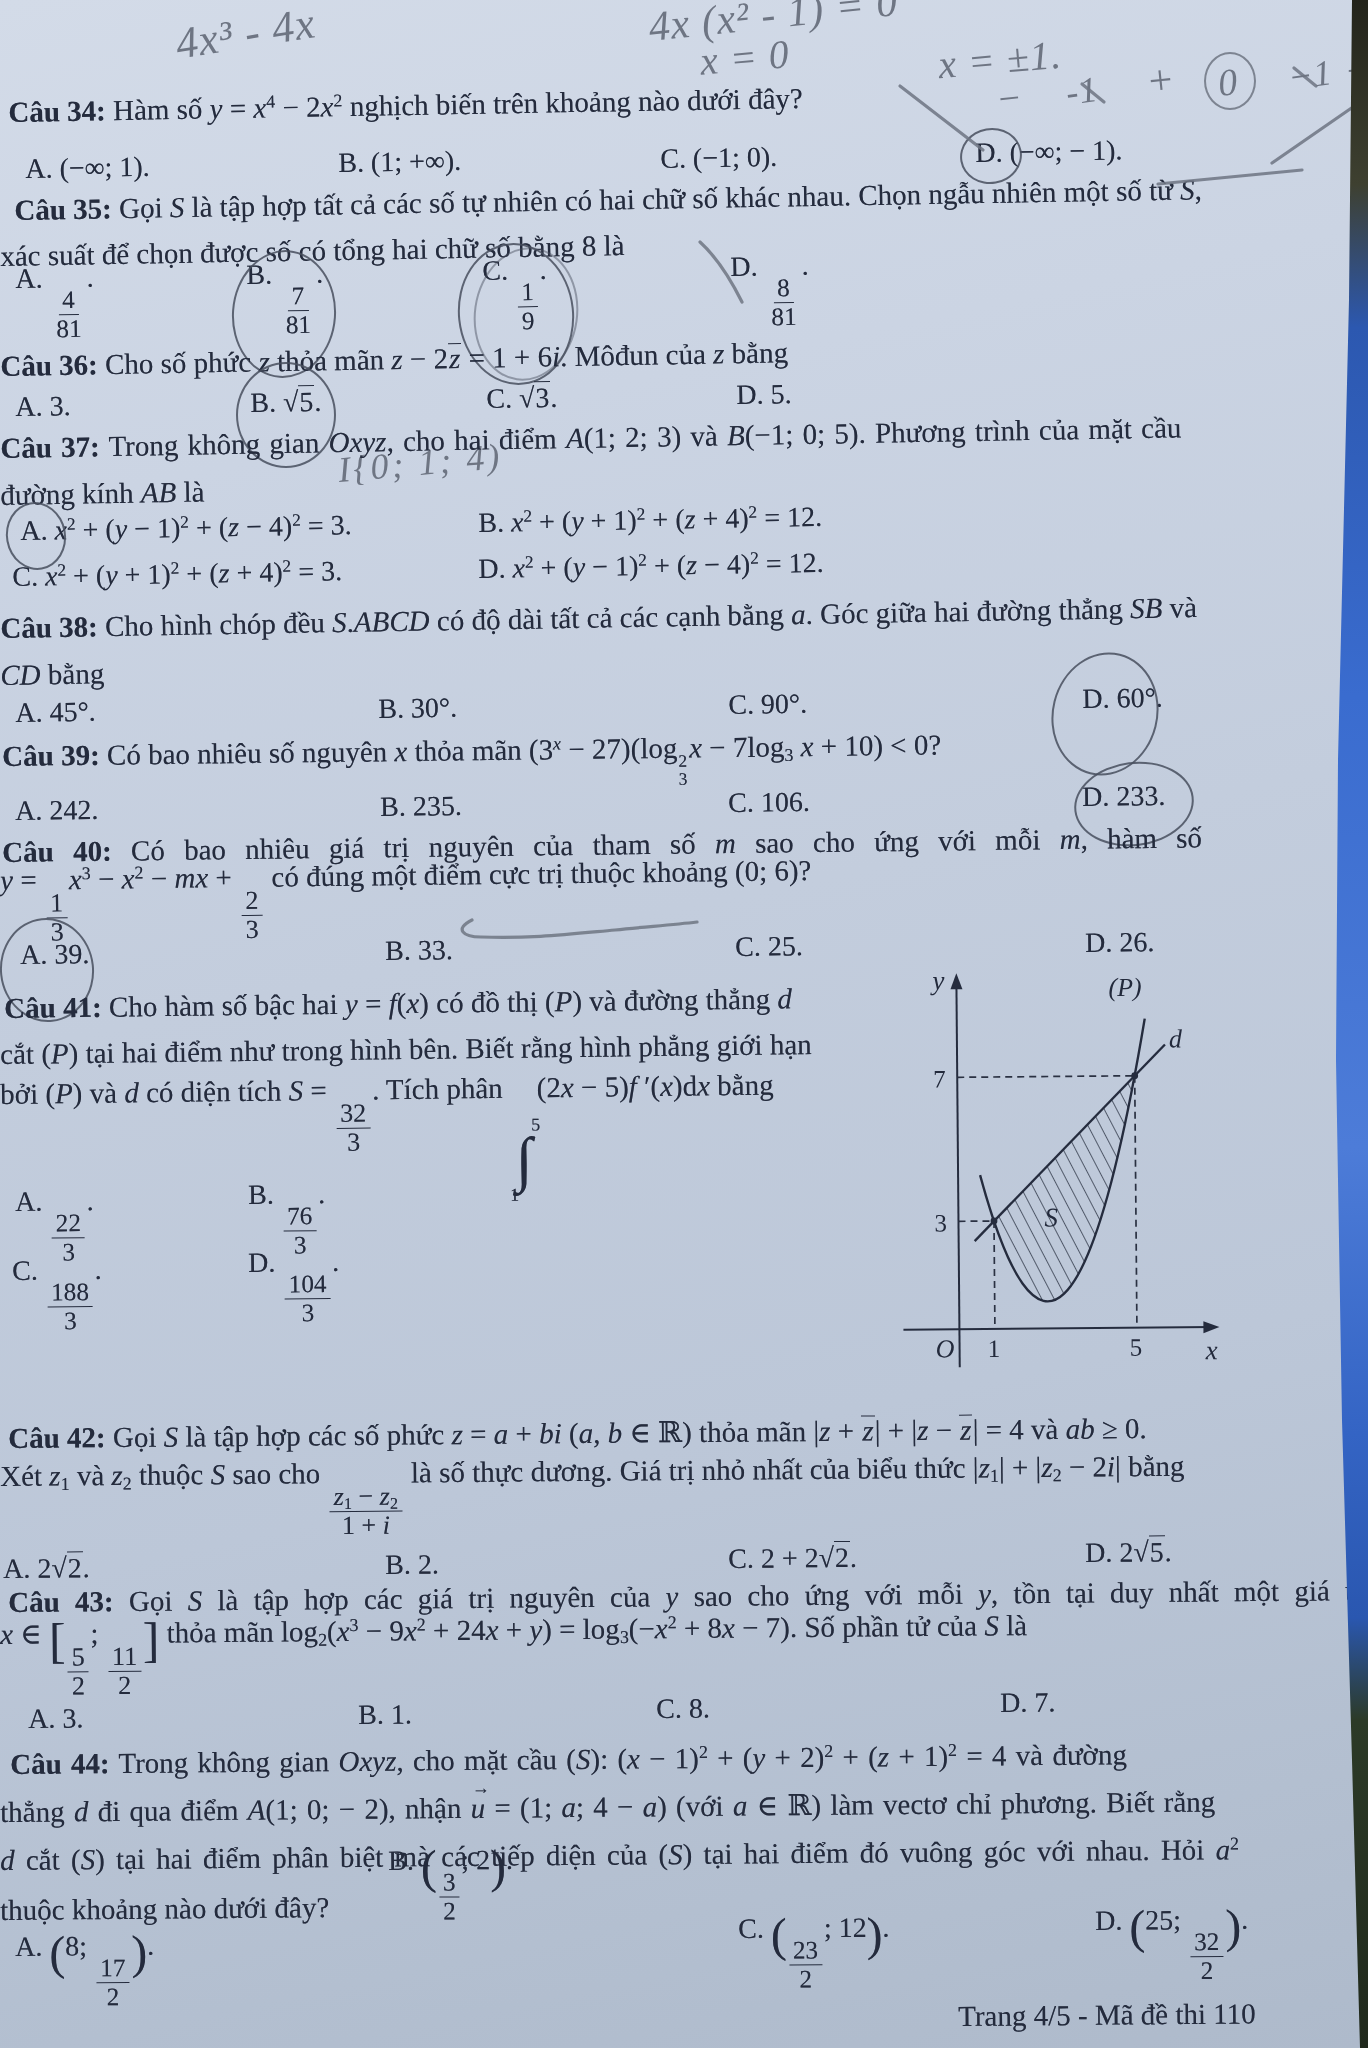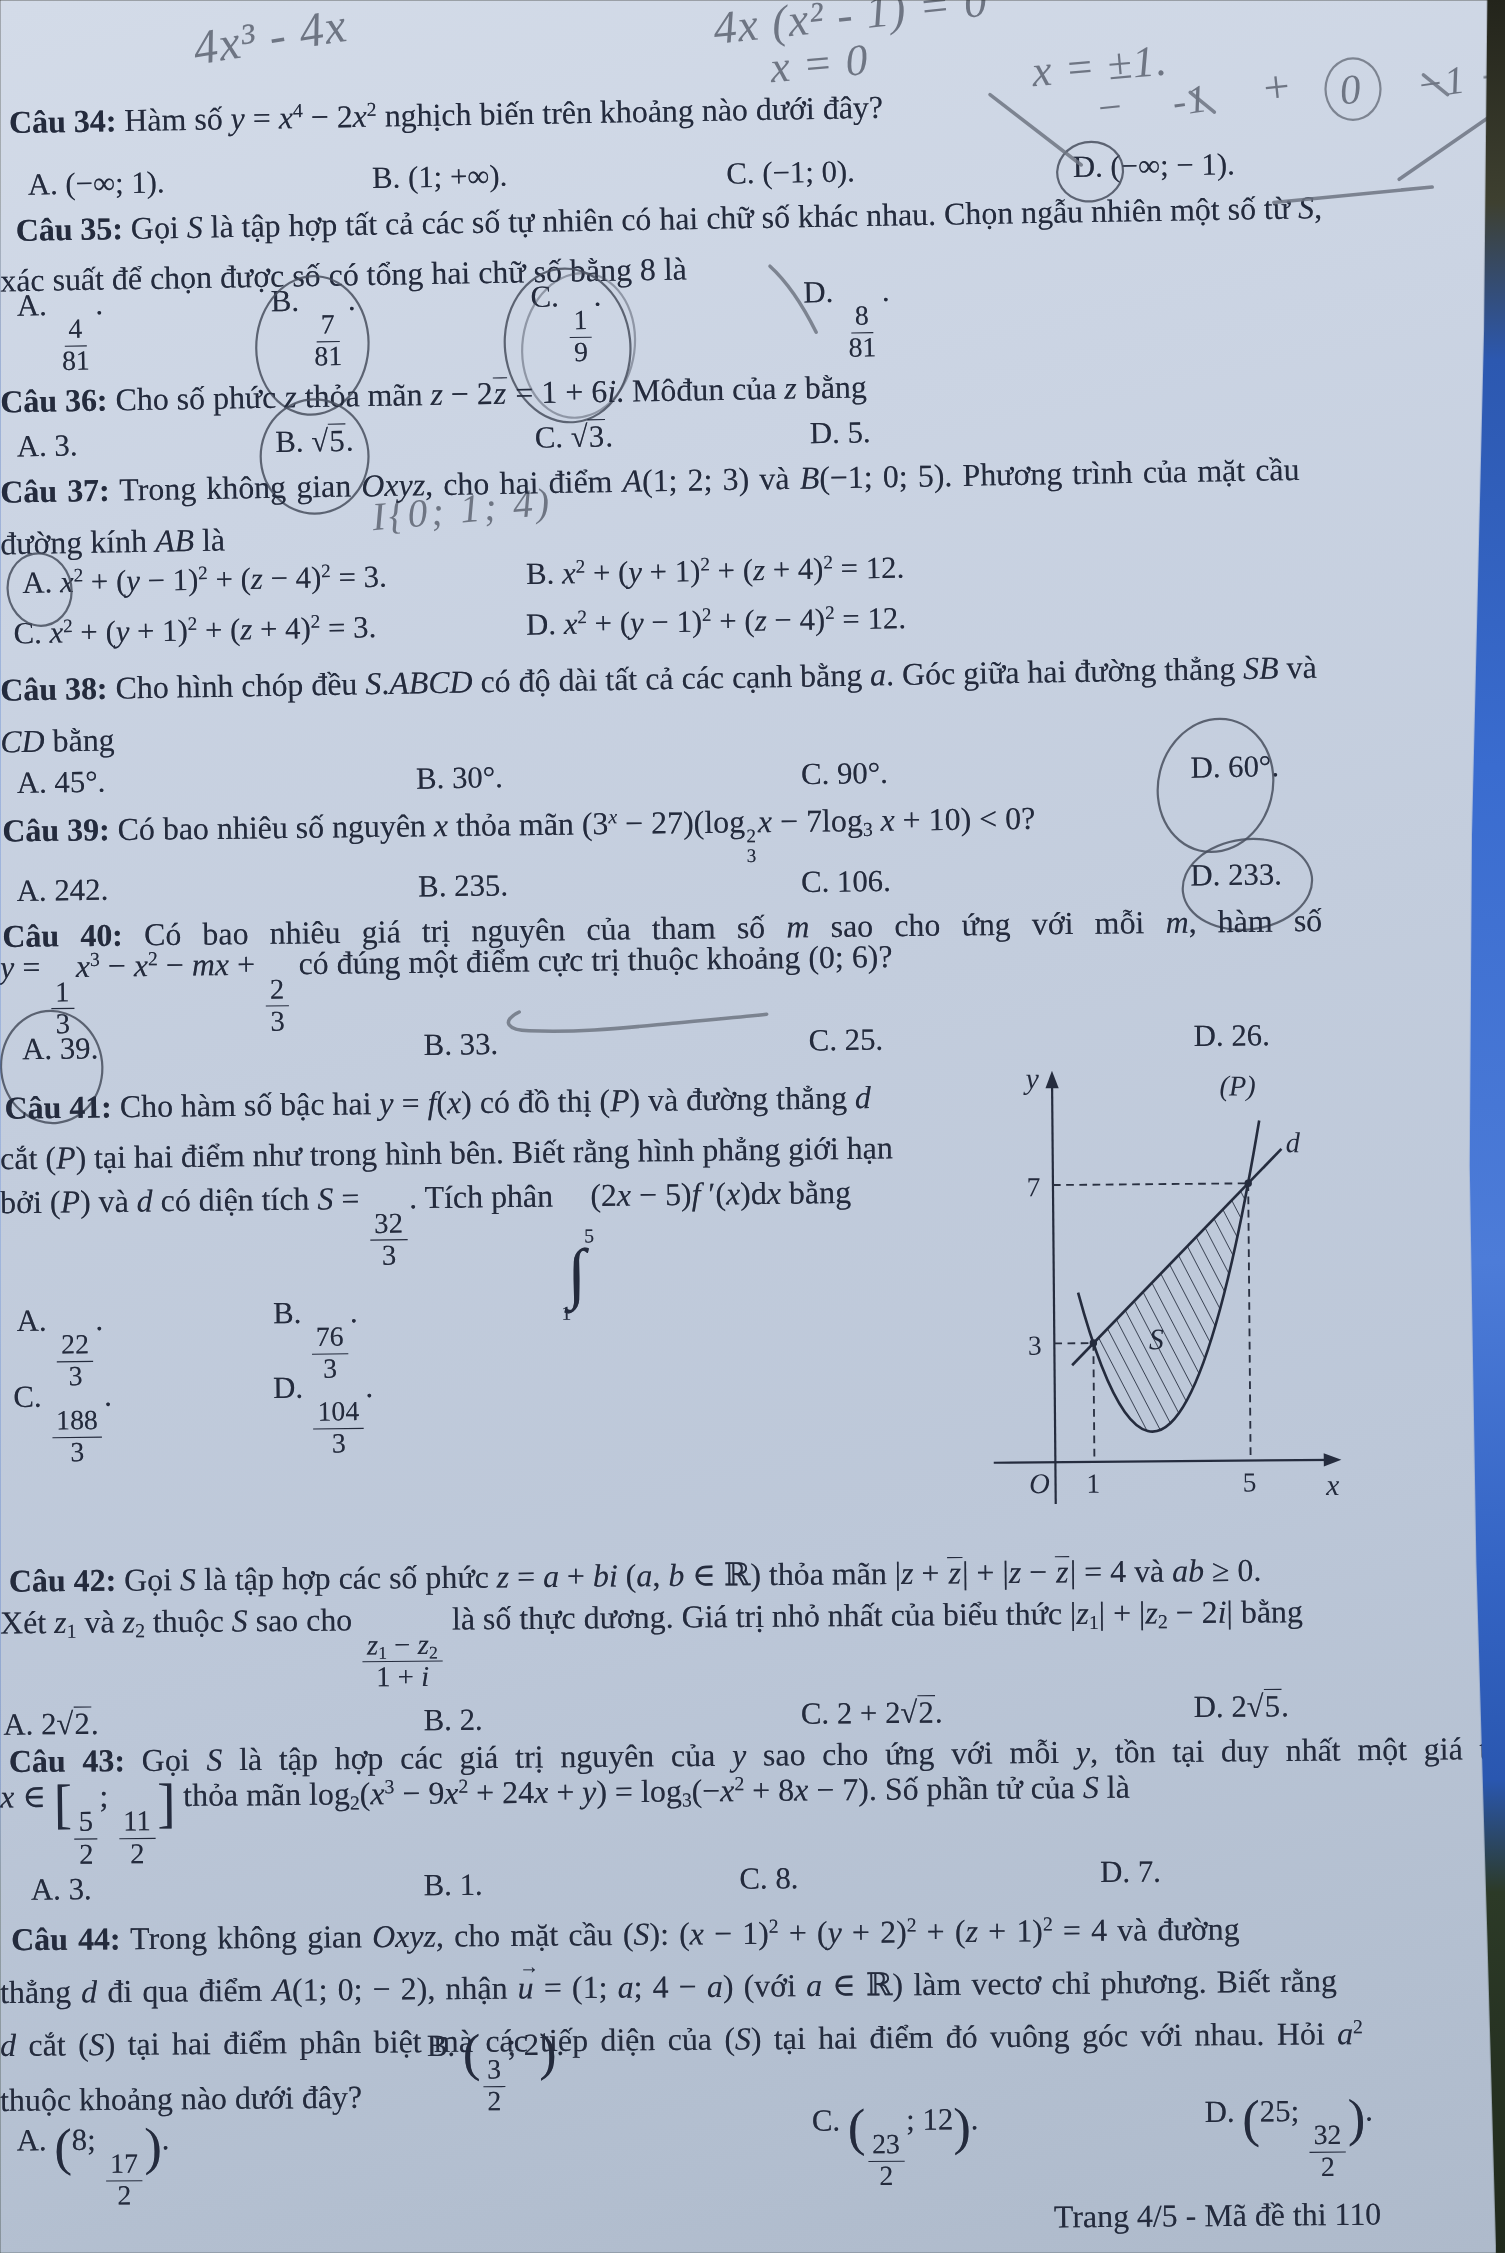--- a/index.html
+++ b/index.html
@@ -224,22 +224,22 @@
   <section>
     <div class="stem r05 ws8" style="left:8px;top:1584px;"><b>Câu 43:</b> Gọi <i>S</i> là tập hợp các giá trị nguyên của <i>y</i> sao cho ứng với mỗi <i>y</i>, tồn tại duy nhất một giá trị</div>
     <div class="stem r05" style="left:0px;top:1616px;"><i>x</i> ∈ <span class="bp">[</span><span class="f">
           <span class="n">5</span>
           <span class="d">2</span>
         </span>; <span class="f">
           <span class="n">11</span>
           <span class="d">2</span>
         </span><span class="bp">]</span> thỏa mãn log<sub>2</sub>(<i>x</i><sup>3</sup> − 9<i>x</i><sup>2</sup> + 24<i>x</i> + <i>y</i>) = log<sub>3</sub>(−<i>x</i><sup>2</sup> + 8<i>x</i> − 7). Số phần tử của <i>S</i> là</div>
     <div class="opt r05" style="left:28px;top:1702px;">A. 3.</div>
-    <div class="opt r05" style="left:358px;top:1698px;margin-left:27px;">B. 1.</div>
-    <div class="opt r05" style="left:672px;top:1692px;text-align:right;">C. 8.</div>
+    <div class="opt r05" style="left:358px;top:1698px;">B. 1.</div>
+    <div class="opt r05" style="left:656px;top:1692px;text-align:right;">C. 8.</div>
     <div class="opt r05" style="left:1000px;top:1686px;">D. 7.</div>
   </section>
 
   <section>
     <div class="stem r05 ws2" style="left:10px;top:1746px;"><b>Câu 44:</b> Trong không gian <i>Oxyz</i>, cho mặt cầu (<i>S</i>): (<i>x</i> − 1)<sup>2</sup> + (<i>y</i> + 2)<sup>2</sup> + (<i>z</i> + 1)<sup>2</sup> = 4 và đường</div>
     <div class="stem r05 ws2" style="left:0px;top:1794px;">thẳng <i>d</i> đi qua điểm <i>A</i>(1; 0; − 2), nhận <span class="vec"><i>u</i></span> = (1; <i>a</i>; 4 − <i>a</i>) (với <i>a</i> ∈ ℝ) làm vectơ chỉ phương. Biết rằng</div>
     <div class="stem r05 ws4" style="left:0px;top:1842px;"><i>d</i> cắt (<i>S</i>) tại hai điểm phân biệt mà các tiếp diện của (<i>S</i>) tại hai điểm đó vuông góc với nhau. Hỏi <i>a</i><sup>2</sup></div>
     <div class="stem r05" style="left:0px;top:1892px;">thuộc khoảng nào dưới đây?</div>
     <div class="opt r05" style="left:15px;top:1930px;">A. <span class="bp">(</span>8; <span class="f">
           <span class="n">17</span>

